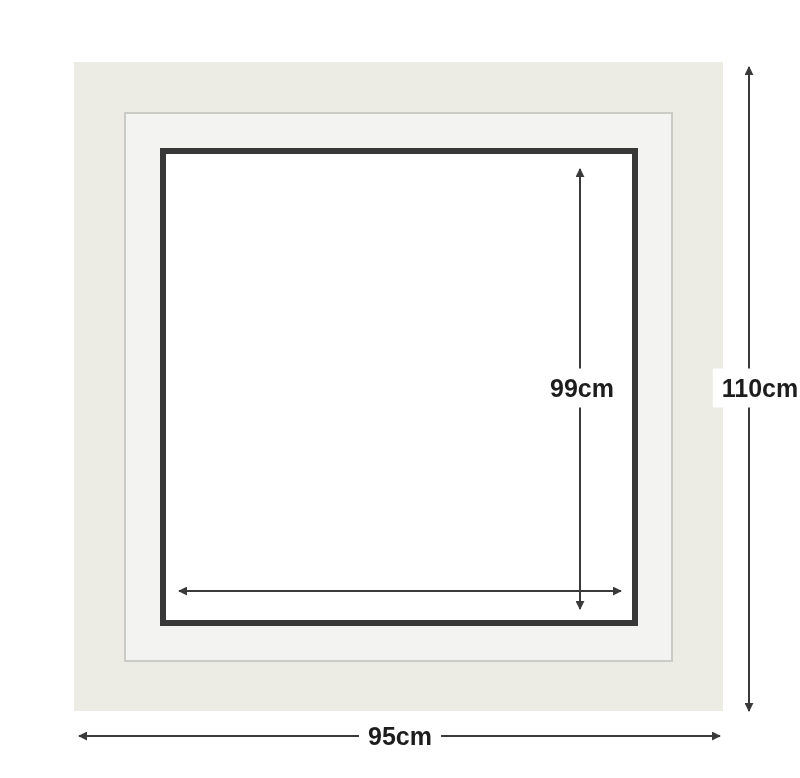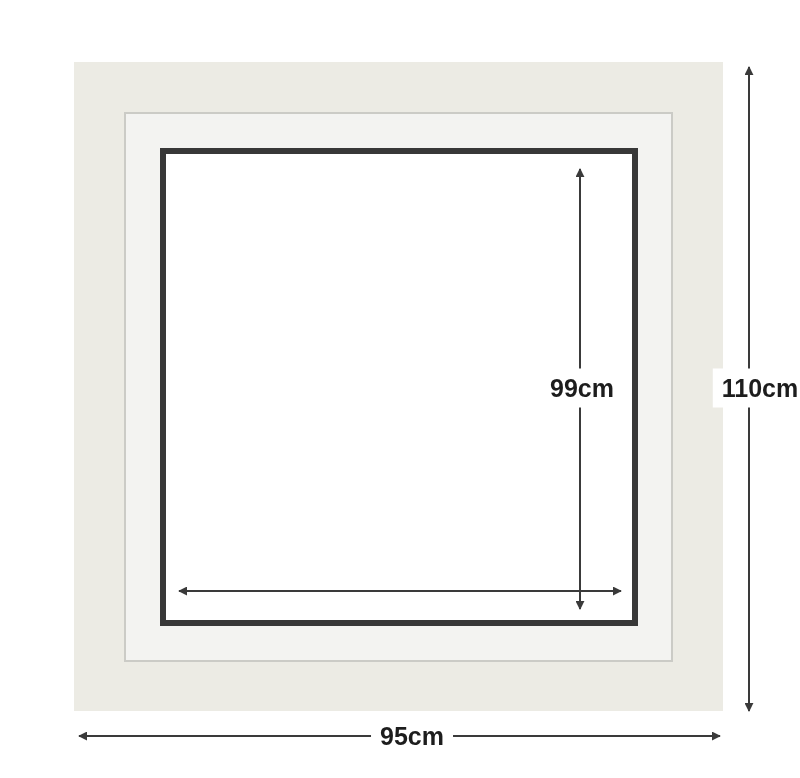--- a/index.html
+++ b/index.html
@@ -96,15 +96,15 @@
     <line class="dim-line" x1="79" y1="736" x2="720" y2="736" marker-start="url(#ah)" marker-end="url(#ah)"></line>
     <line class="dim-line" x1="580" y1="609" x2="580" y2="169" marker-start="url(#ah)" marker-end="url(#ah)"></line>
     <line class="dim-line" x1="179" y1="591" x2="621" y2="591" marker-start="url(#ah)" marker-end="url(#ah)"></line>
   </svg>
 
   <div class="dim-label" style="left:582px; top:388px;">99cm</div>
 
   <div class="dim-label" style="left:760px; top:388px;">110cm</div>
 
 
-  <div class="dim-label" style="left:412px; top:736px;">95cm</div>
+  <div class="dim-label" style="left:400px; top:736px;">95cm</div>
 
 </div>
 
 </body></html>

